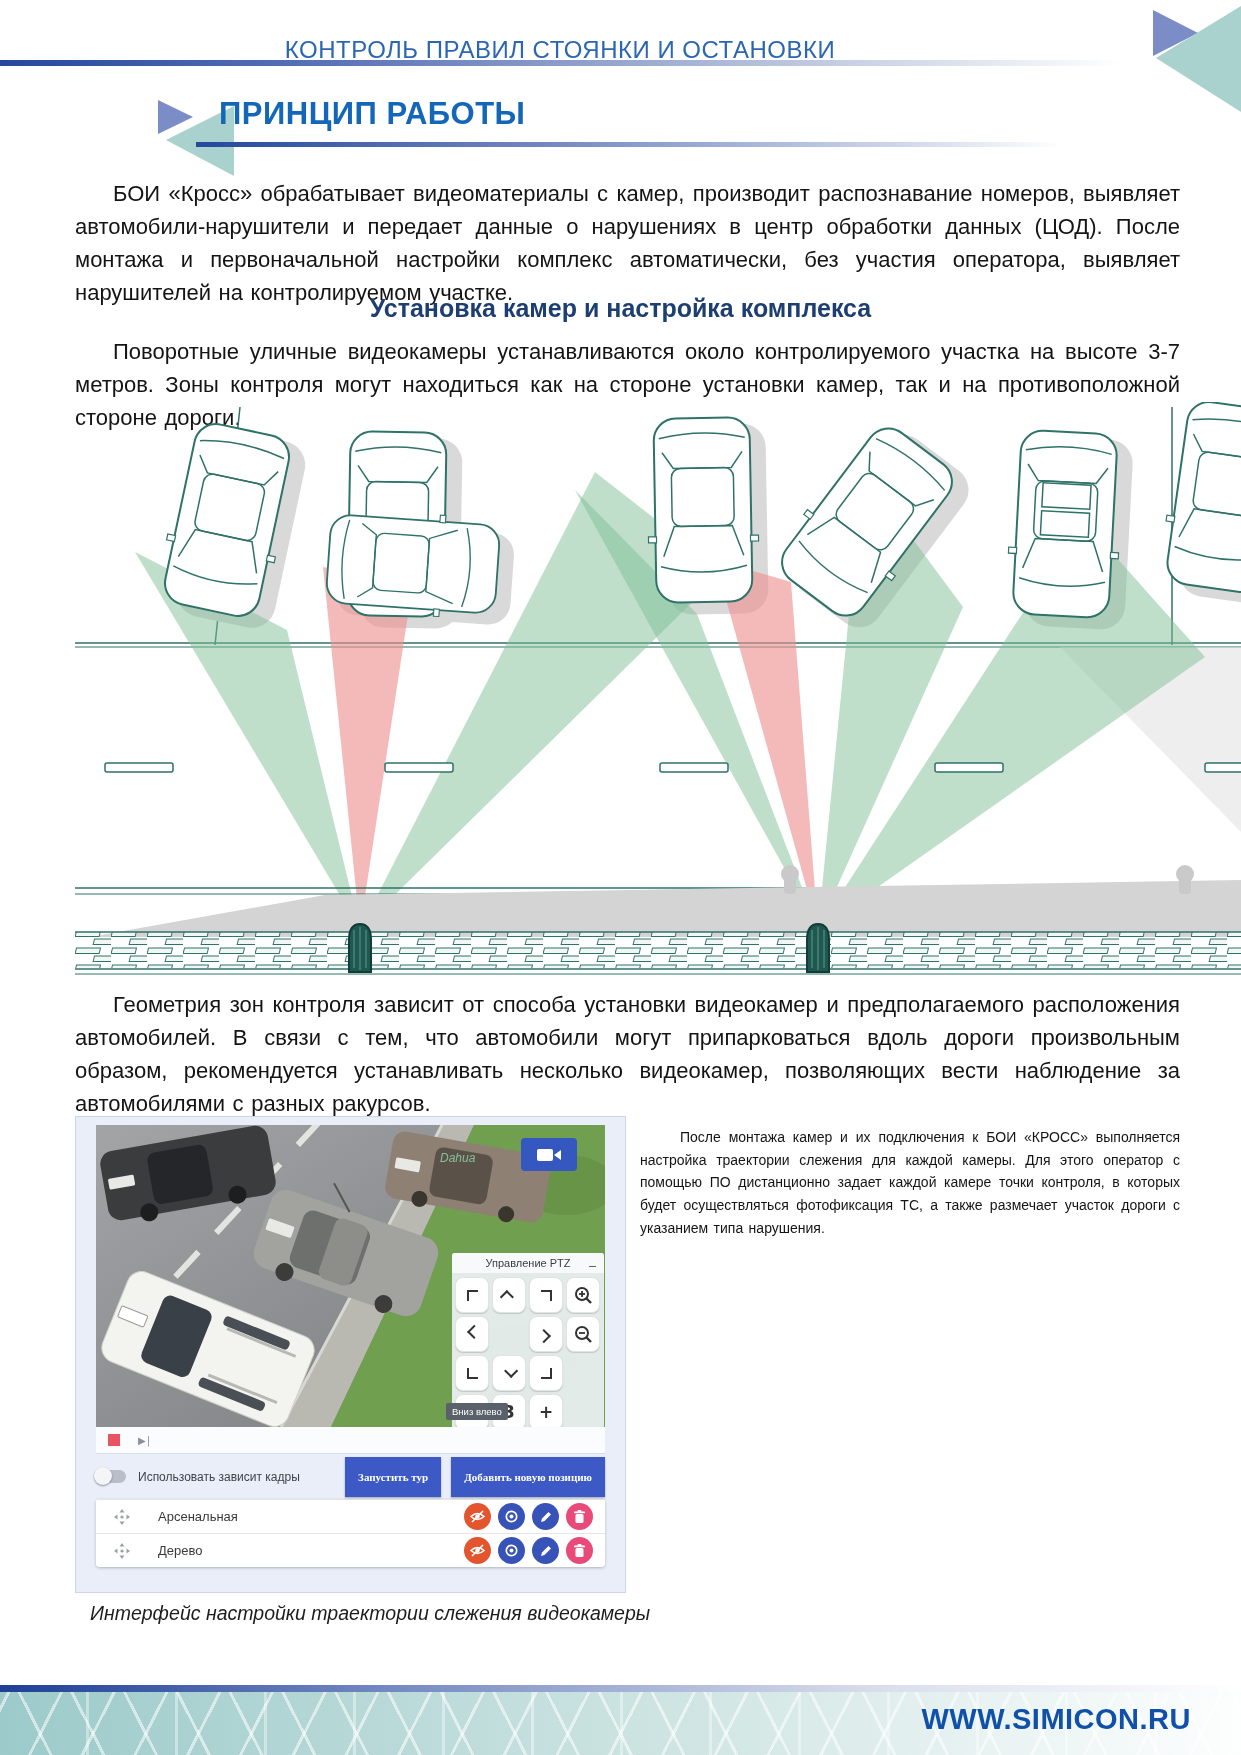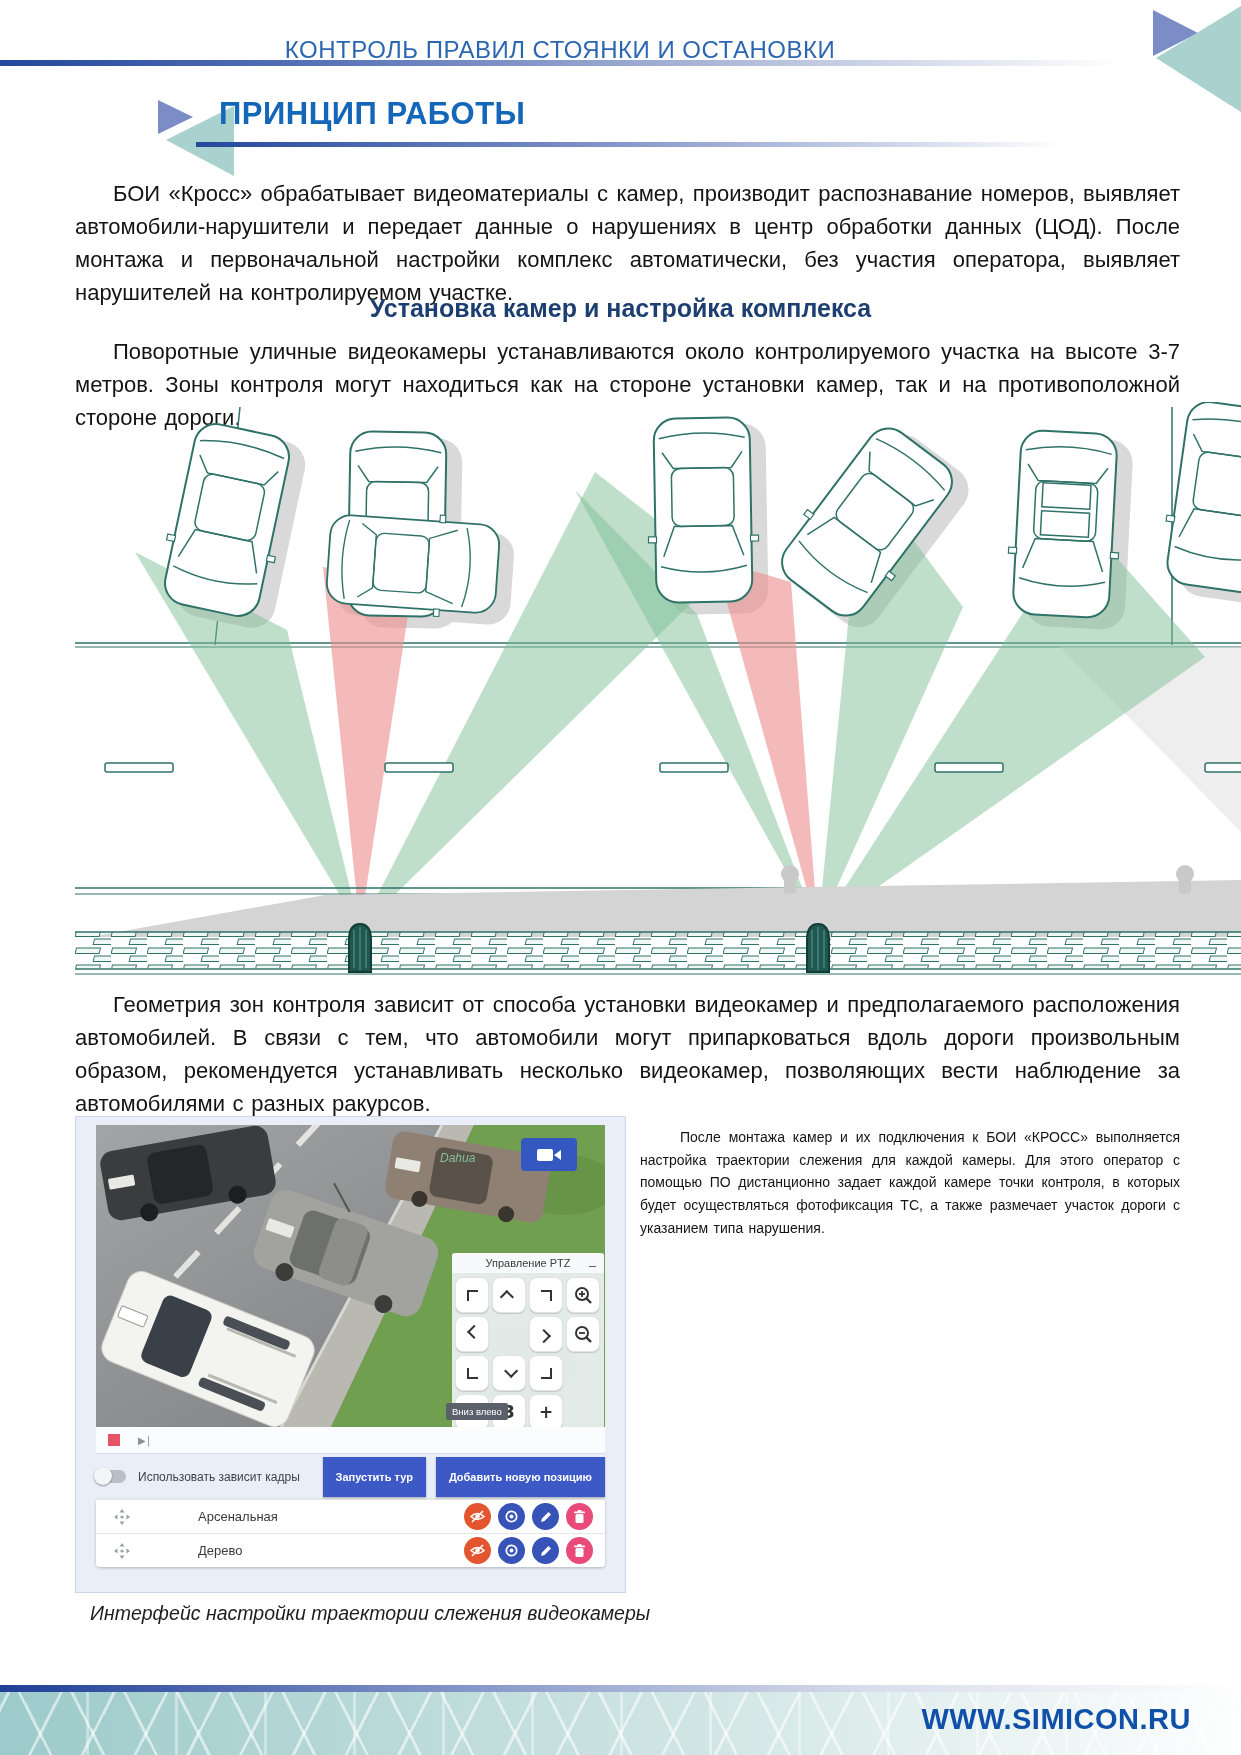--- a/index.html
+++ b/index.html
@@ -72,26 +72,26 @@
   .step-btn{font-family:"DejaVu Sans", sans-serif; font-size:10px; color:#8a8f99; cursor:pointer; letter-spacing:1px;}
 
   .ctrl-row{width:509px; height:45px; display:flex; align-items:center;}
   .toggle{width:30px; height:13px; background:#b9bec9; border-radius:8px; position:relative; cursor:pointer; flex:none;}
   .toggle .knob{position:absolute; left:-2px; top:-3px; width:18px; height:18px; border-radius:50%;
     background:#f4f5f7; box-shadow:0 1px 2px rgba(0,0,0,.4);}
   .toggle-label{font-size:12px; color:#3f434b; margin-left:12px;}
   .ctrl-buttons{margin-left:auto; display:flex; gap:10px;}
   .blue-btn{background:var(--btn-blue); color:#fff; font-size:11px; font-weight:bold; border:none;
     border-radius:0; height:40px; padding:0 13px; cursor:pointer; box-shadow:0 1px 2px rgba(0,0,0,.3);
-    font-family:Liberation Sans, sans-serif;}
+    font-family:Liberation Serif, serif;}
 
   .positions{width:509px; background:#ffffff; border-radius:4px; box-shadow:0 1px 3px rgba(0,0,0,.25); overflow:hidden;}
   .pos-head{height:32px; display:flex; align-items:center; padding:0 16px; font-size:13px; font-weight:bold; color:#2c2c2c;}
   .pos-caret{margin-left:auto; color:#888; font-family:"DejaVu Sans",sans-serif; font-size:11px; cursor:pointer;}
-  .pos-row{height:34px; border-top:1px solid #e6e6e6; display:flex; align-items:center; padding:0 12px 0 18px; background:#fff;gap:40px;}
+  .pos-row{height:34px; border-top:1px solid #e6e6e6; display:flex; align-items:center; padding:0 12px 0 18px; background:#fff;}
   .pos-name{font-size:13px; color:#3a3a3a; margin-left:28px;}
   .row-actions{margin-left:auto; display:flex; gap:7px;}
   .act{width:27px; height:27px; border-radius:50%; border:none; display:flex; align-items:center;
     justify-content:center; cursor:pointer; flex:none;}
   .act.orange{background:var(--icon-orange);} .act.blue{background:#3853b8;} .act.pink{background:var(--icon-pink);}
 
   .caption{left:90px; top:1602px; font-size:19.5px; font-style:italic; color:#1d1d1d;}
 
   
   .footer-rule{top:1685px; left:0; width:1241px; height:7px;

